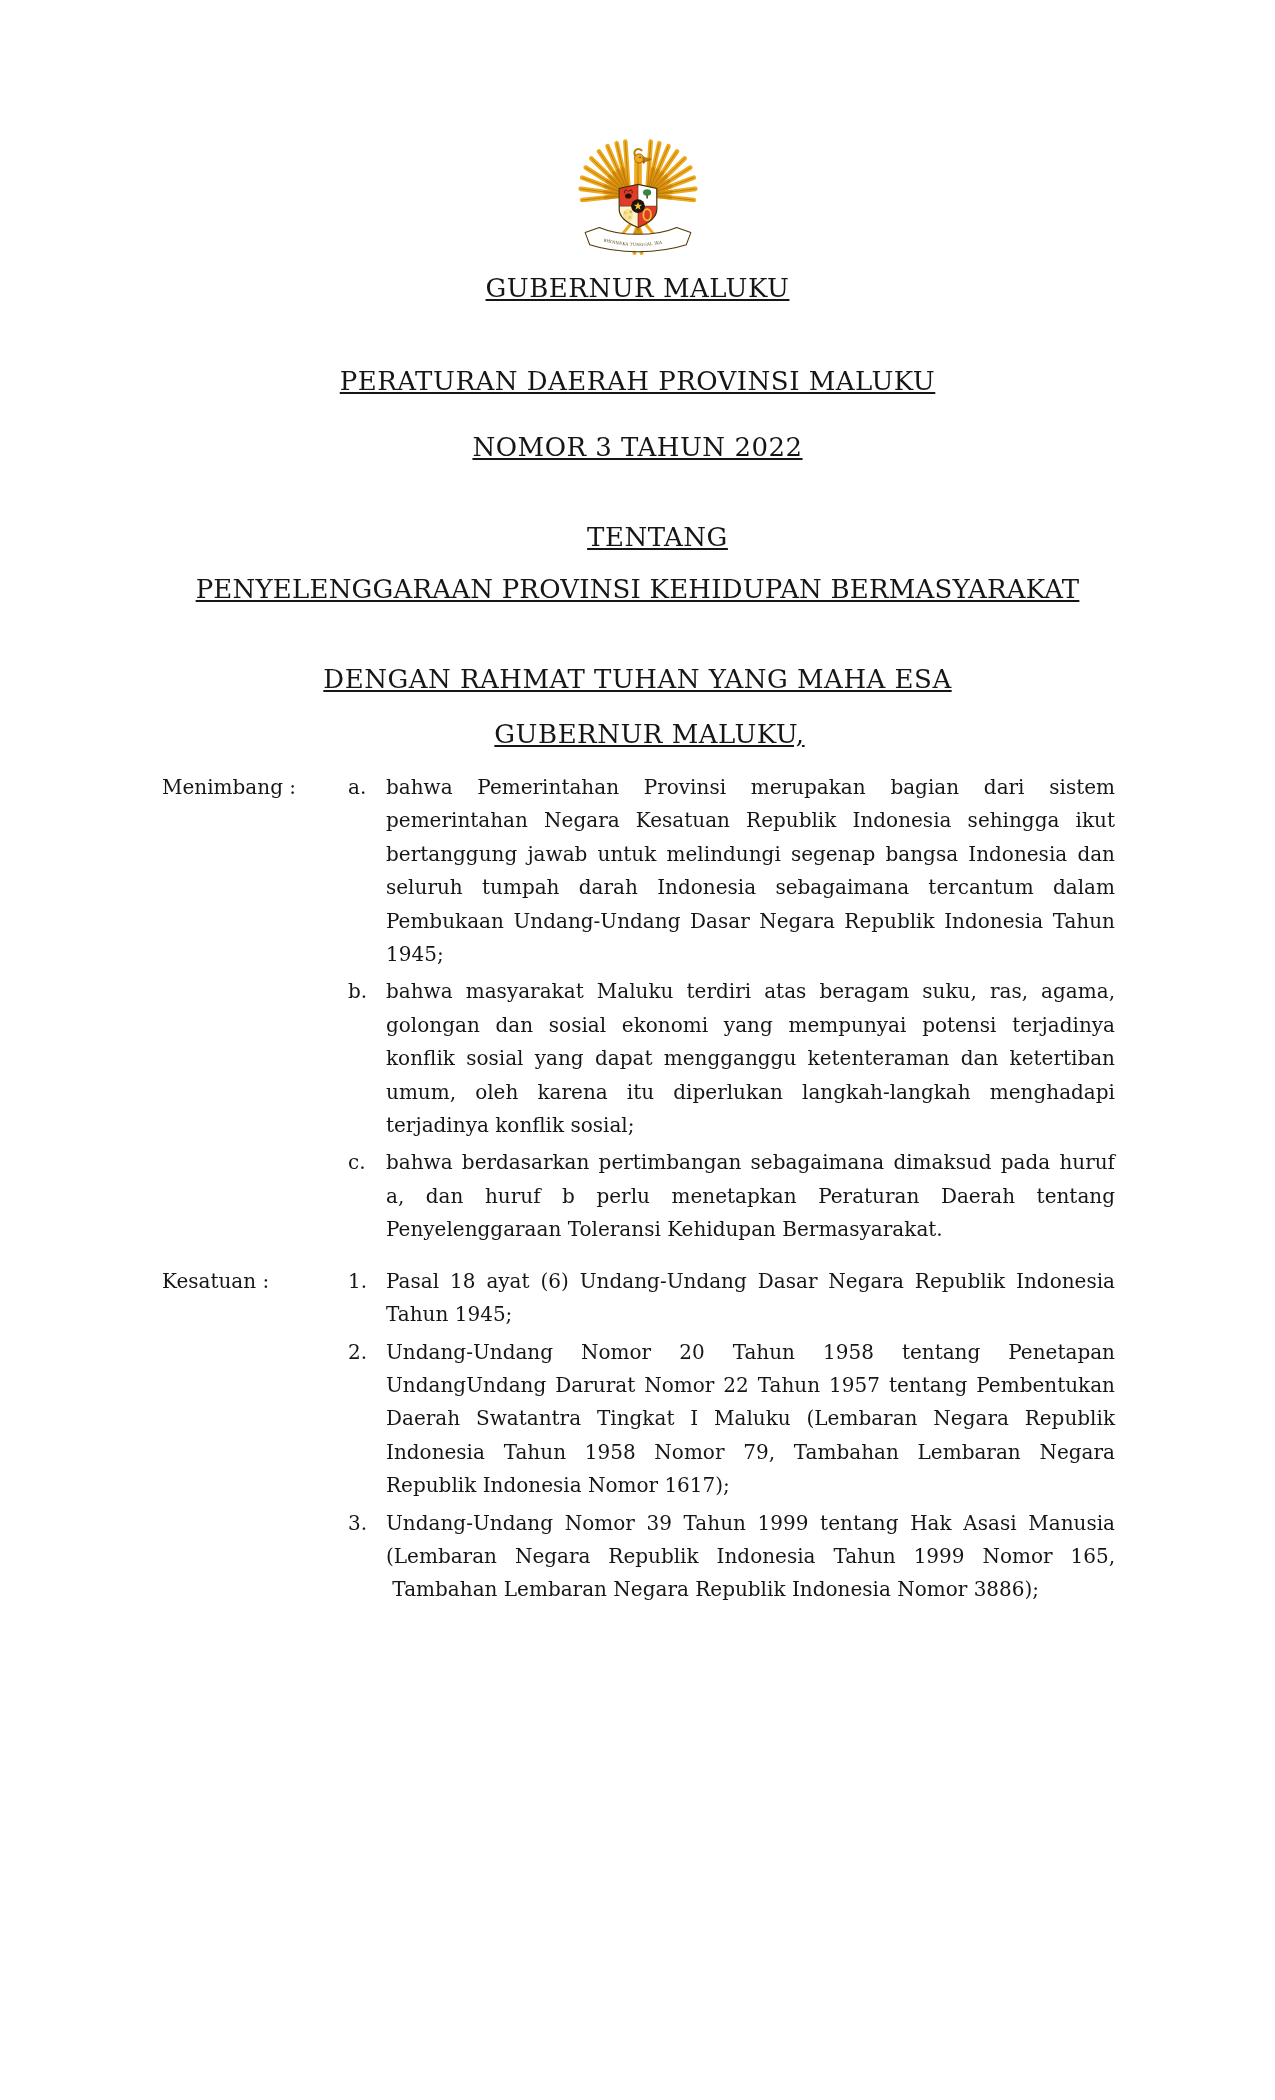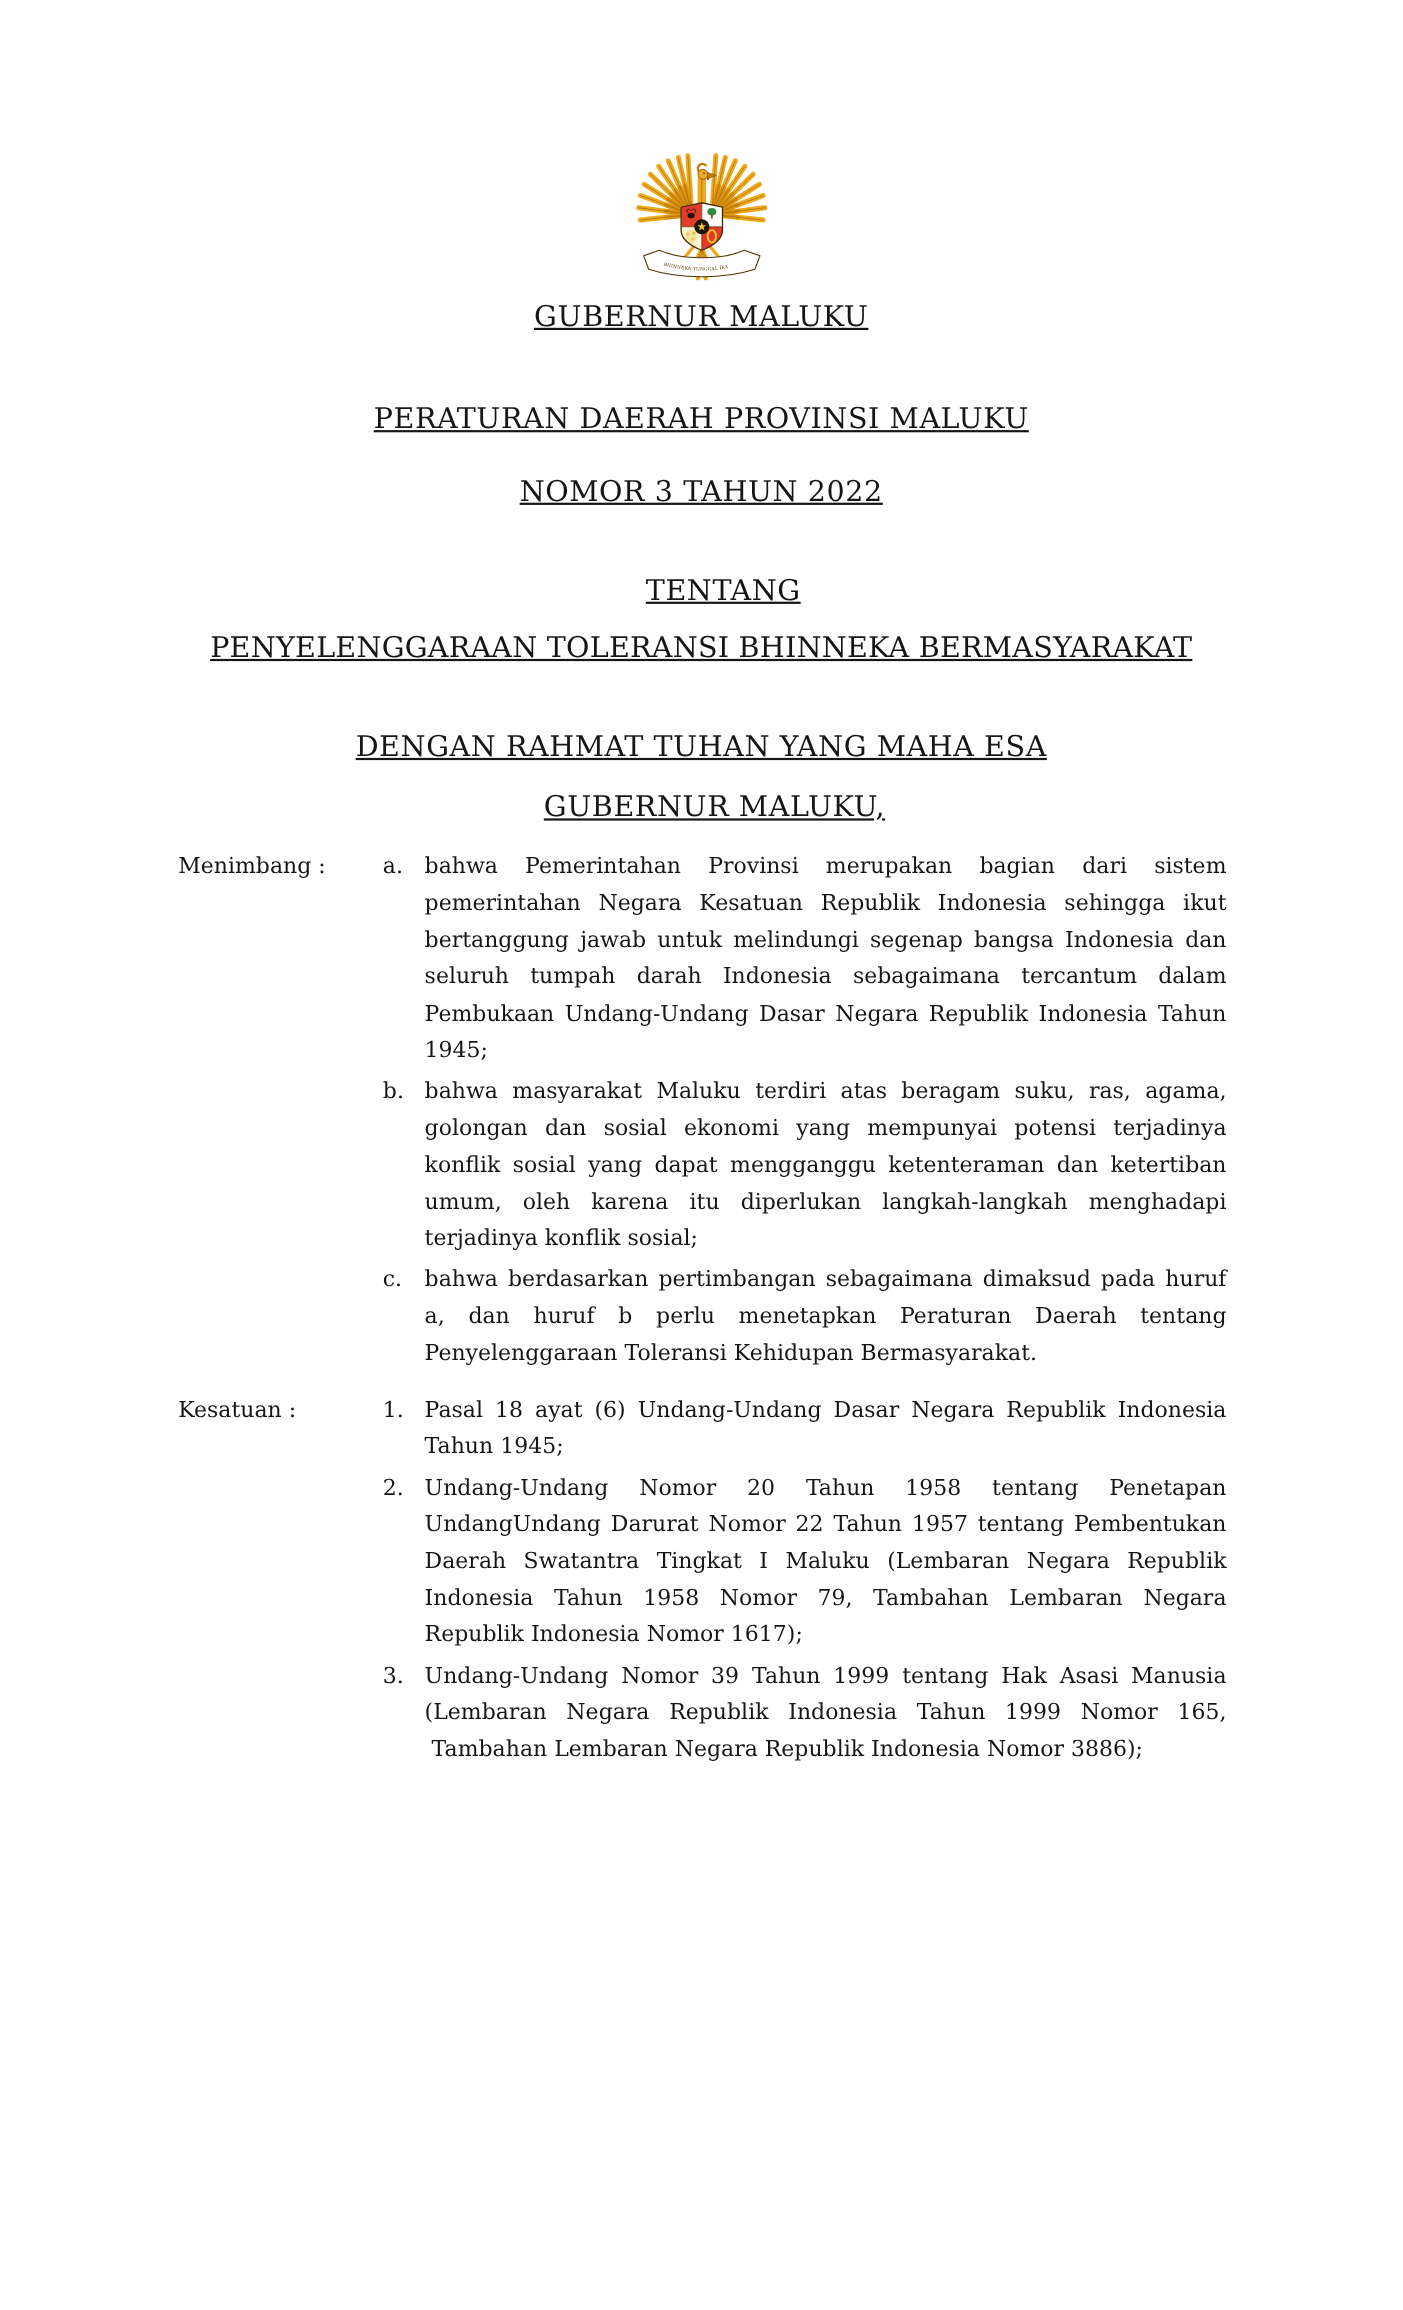--- a/index.html
+++ b/index.html
@@ -198,21 +198,21 @@
 
   <div class="hc inst">GUBERNUR MALUKU</div>
 
   <div class="hc title-block">
     <div>PERATURAN DAERAH PROVINSI MALUKU</div>
     <div>NOMOR 3 TAHUN 2022</div>
   </div>
 
   <div class="hc about">TENTANG</div>
 
-  <div class="hc subject">PENYELENGGARAAN TOLERANSI BHINNEKA BERMASYARAKAT</div>
+  <div class="hc subject">PENYELENGGARAAN PROVINSI KEHIDUPAN BERMASYARAKAT</div>
 
   <div class="hc invocation">DENGAN RAHMAT TUHAN YANG MAHA ESA</div>
 
   <div class="hc issuer">GUBERNUR MALUKU,</div>
 
   <section class="clause">
     <div class="clause-label">Menimbang :</div>
     <div class="clause-items">
       <div class="item">
         <div class="item-marker">a.</div>

